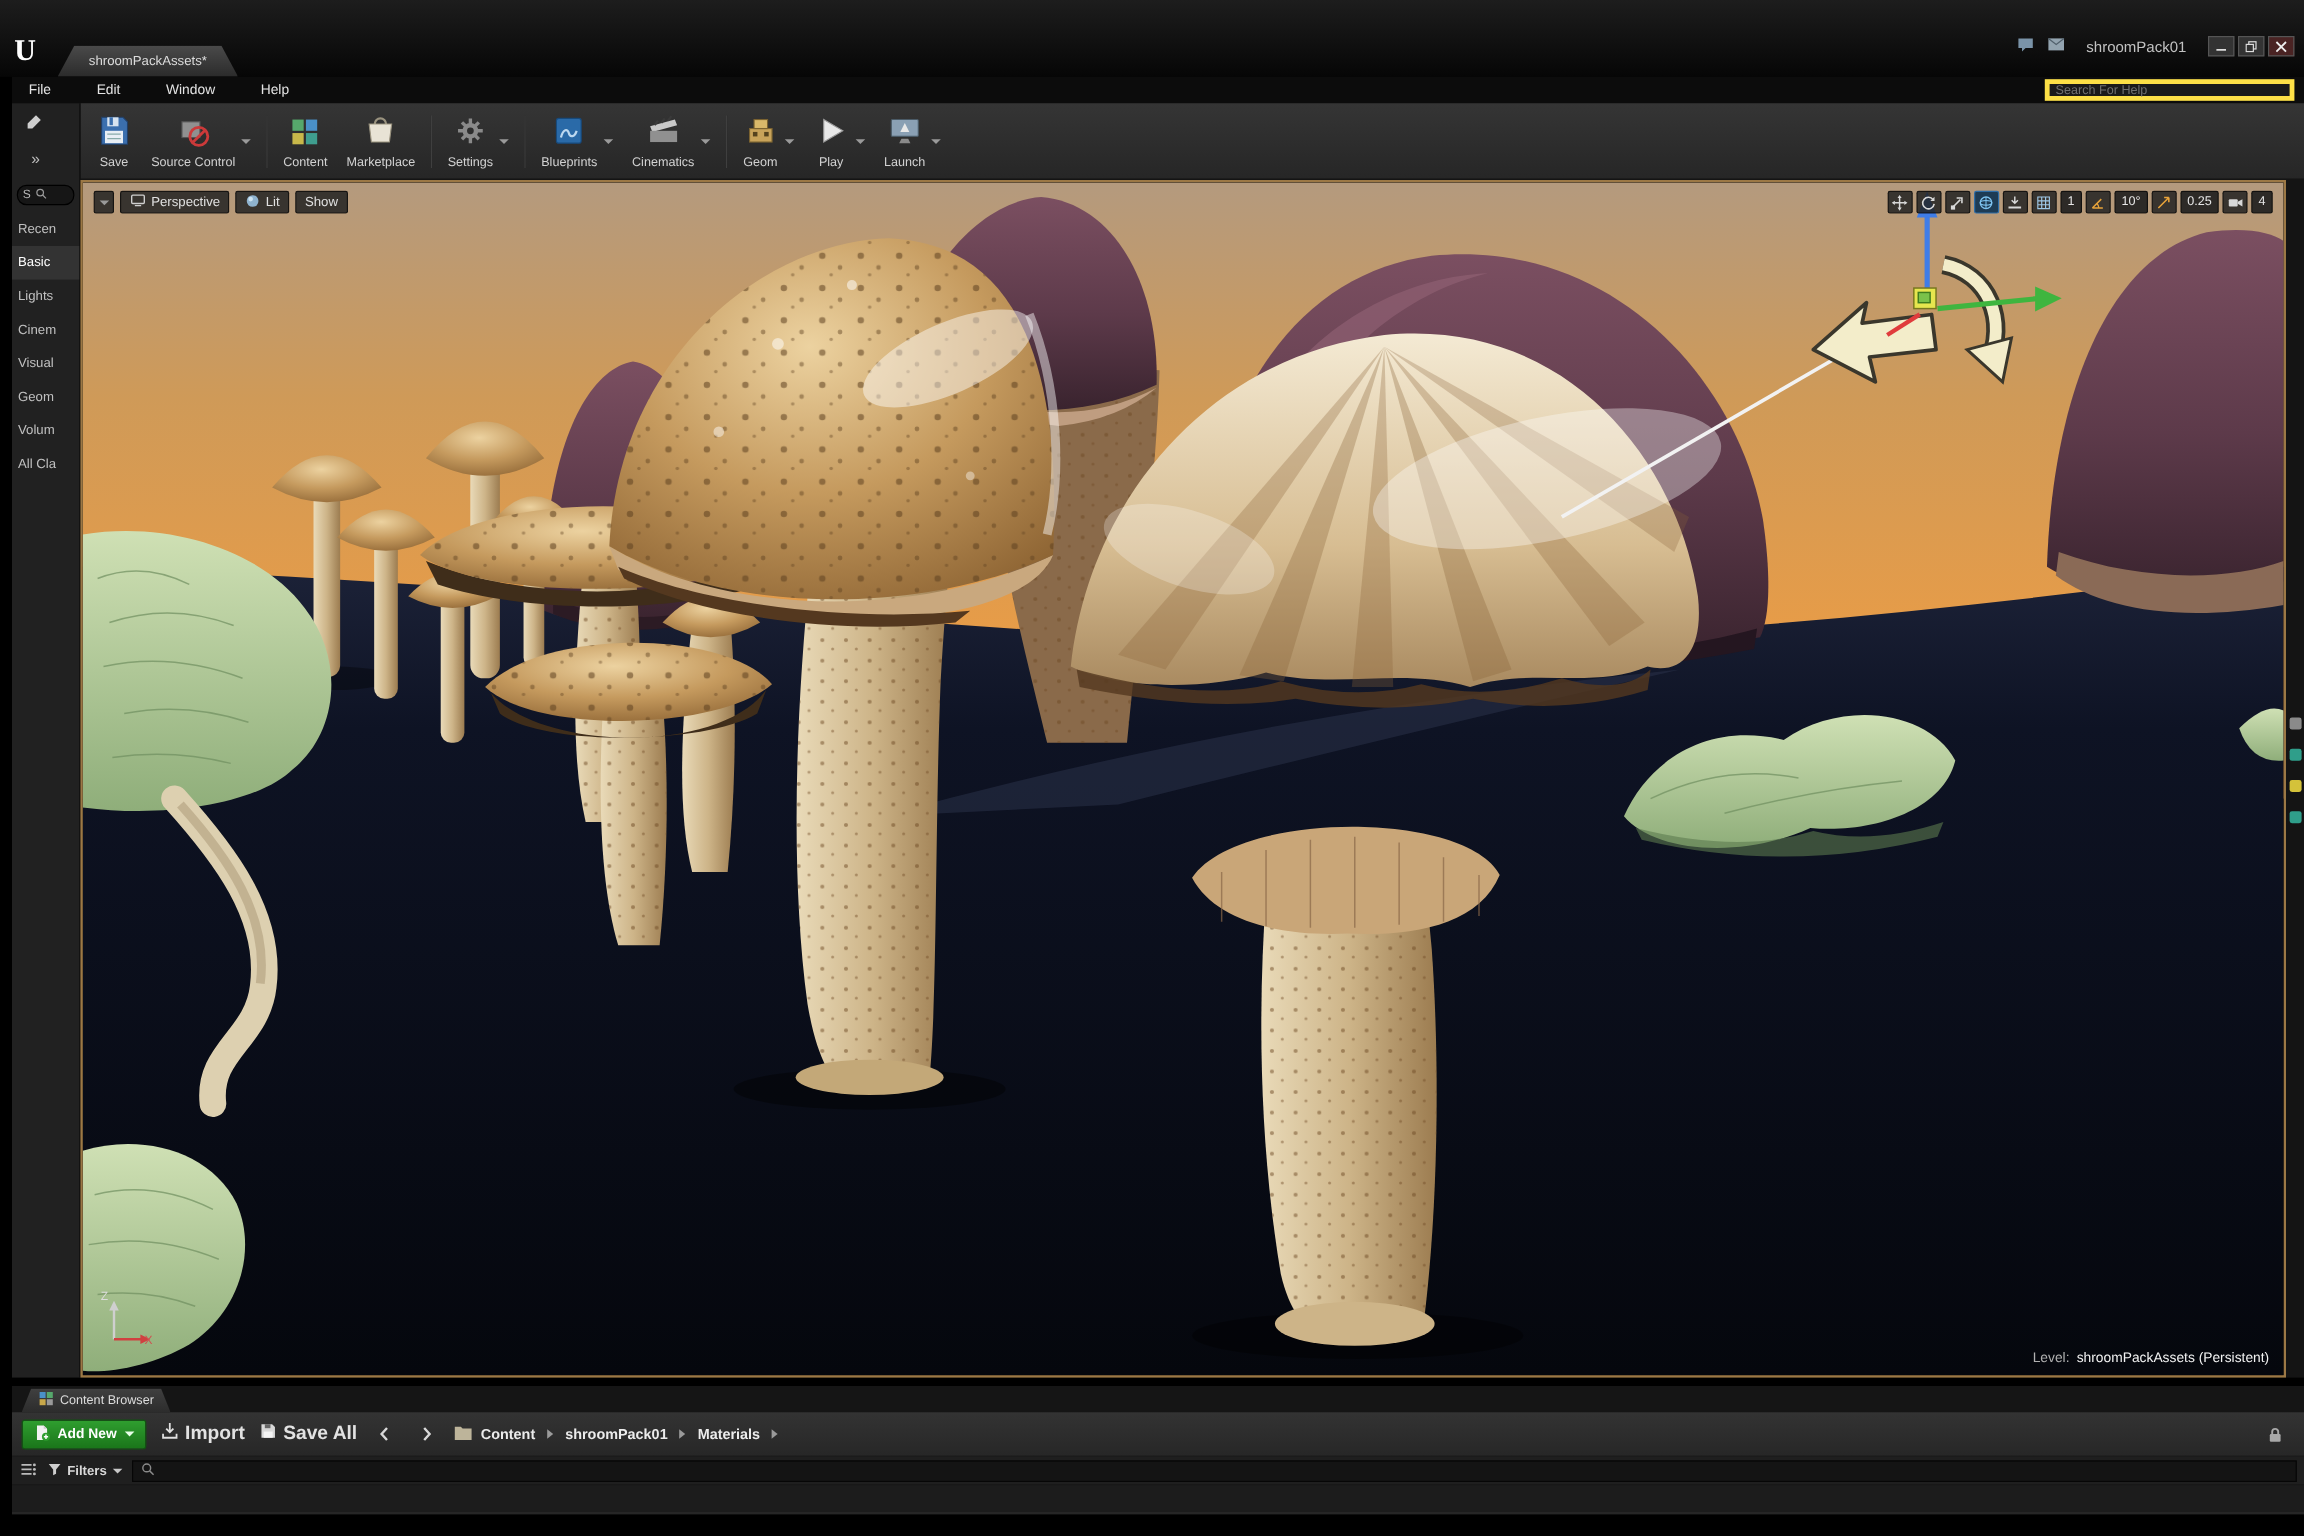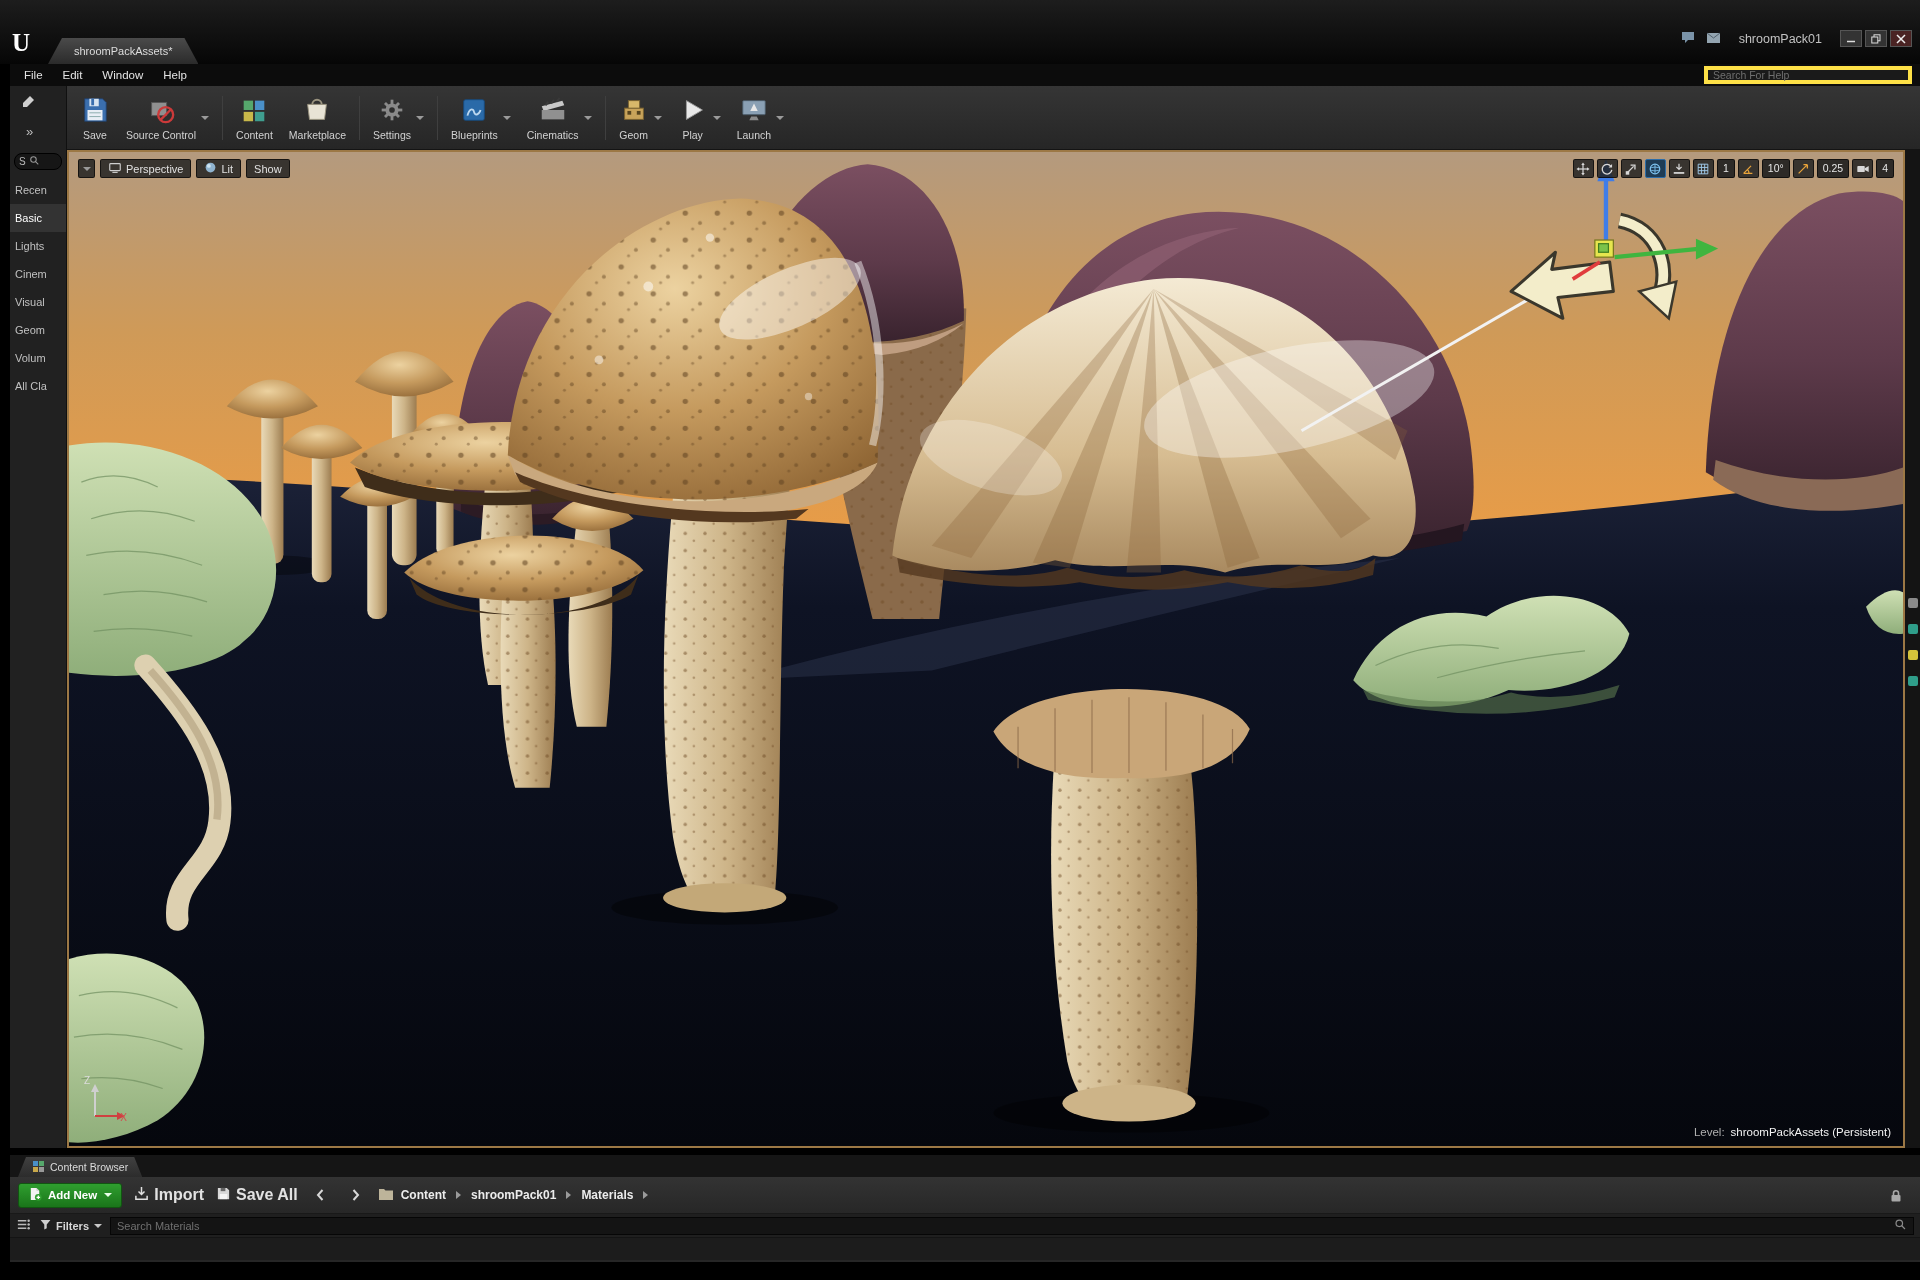--- a/index.html
+++ b/index.html
@@ -9,21 +9,21 @@
 
 
 .titlebar{position:absolute;left:0;top:0;width:1920px;height:64px;background:linear-gradient(#1d1d1d,#060606);}
 .ue-logo{position:absolute;left:6px;top:28px;width:30px;height:30px;color:#fff;font-size:25px;font-weight:bold;text-align:center;line-height:30px;font-family:"Liberation Serif","DejaVu Serif",serif;}
 .doc-tab{position:absolute;left:48px;bottom:0;height:26px;line-height:26px;padding:0 26px;background:linear-gradient(#4a4a4a,#2b2b2b);color:#dcdcdc;font-size:11px;clip-path:polygon(14px 0,calc(100% - 14px) 0,100% 100%,0 100%);}
 .titlebar-right{position:absolute;right:8px;top:30px;display:flex;align-items:center;gap:10px;}
 .win-title{color:#c2c2c2;font-size:12.5px;margin:0 8px;}
 .win-controls{display:flex;gap:3px;}
 .win-btn{width:22px;height:17px;background:#333;border:1px solid #555;display:flex;align-items:center;justify-content:center;}
 .win-btn.close{background:#4a2323;}
-.menubar{position:absolute;left:10px;top:64px;width:1910px;height:22px;background:#0c0c0c;display:flex;align-items:flex-end;padding-left:4px;}
+.menubar{position:absolute;left:10px;top:64px;width:1910px;height:22px;background:#0c0c0c;display:flex;align-items:flex-end;padding-left:4px;gap:18px;}
 .menu-item{padding:0 10px;line-height:22px;color:#e4e4e4;font-size:11.5px;}
 .help-search{position:absolute;right:8px;top:66px;width:208px;height:18px;background:#1a1a1a;border:4px solid #fde047;display:flex;align-items:center;}
 .help-search input{flex:1;background:transparent;border:0;outline:0;color:#bbb;font-size:10.5px;padding:0 5px;font-family:inherit;min-width:0;}
 .help-search input::placeholder{color:#6f6f6f;}
 
 
 .main-toolbar{position:absolute;left:67px;top:86px;width:1853px;height:64px;background:linear-gradient(#353535,#262626);border-bottom:1px solid #141414;display:flex;align-items:center;padding:0 6px;gap:2px;}
 .tb-btn{display:flex;align-items:center;padding:2px 7px;height:56px;}
 .tb-core{display:flex;flex-direction:column;align-items:center;gap:2px;}
 .tb-core svg{width:30px;height:30px;}
@@ -622,21 +622,20 @@
             <circle cx="13.5" cy="12" r="1.3" fill="#bbb"></circle>
           </svg></span>
       <div class="filters">
         <span><svg width="13" height="13" viewBox="0 0 16 16">
               <path d="M2 2.5h12L9.5 8v4.5l-3 1.5V8Z" fill="#cfcfcf"></path>
             </svg></span>
         <span>Filters</span>
         <span class="caret-down"></span>
       </div>
       <div class="cb-search">
-        <input placeholder="Search Materials" style="">
         <span><svg width="13" height="13" viewBox="0 0 16 16">
               <circle cx="6.5" cy="6.5" r="4" fill="none" stroke="#8a8a8a" stroke-width="1.5"></circle>
               <line x1="9.5" y1="9.5" x2="13.5" y2="13.5" stroke="#8a8a8a" stroke-width="1.5"></line>
             </svg></span>
       </div>
     </div>
     <div class="cb-assets"></div>
   </div>
 
 </div>

